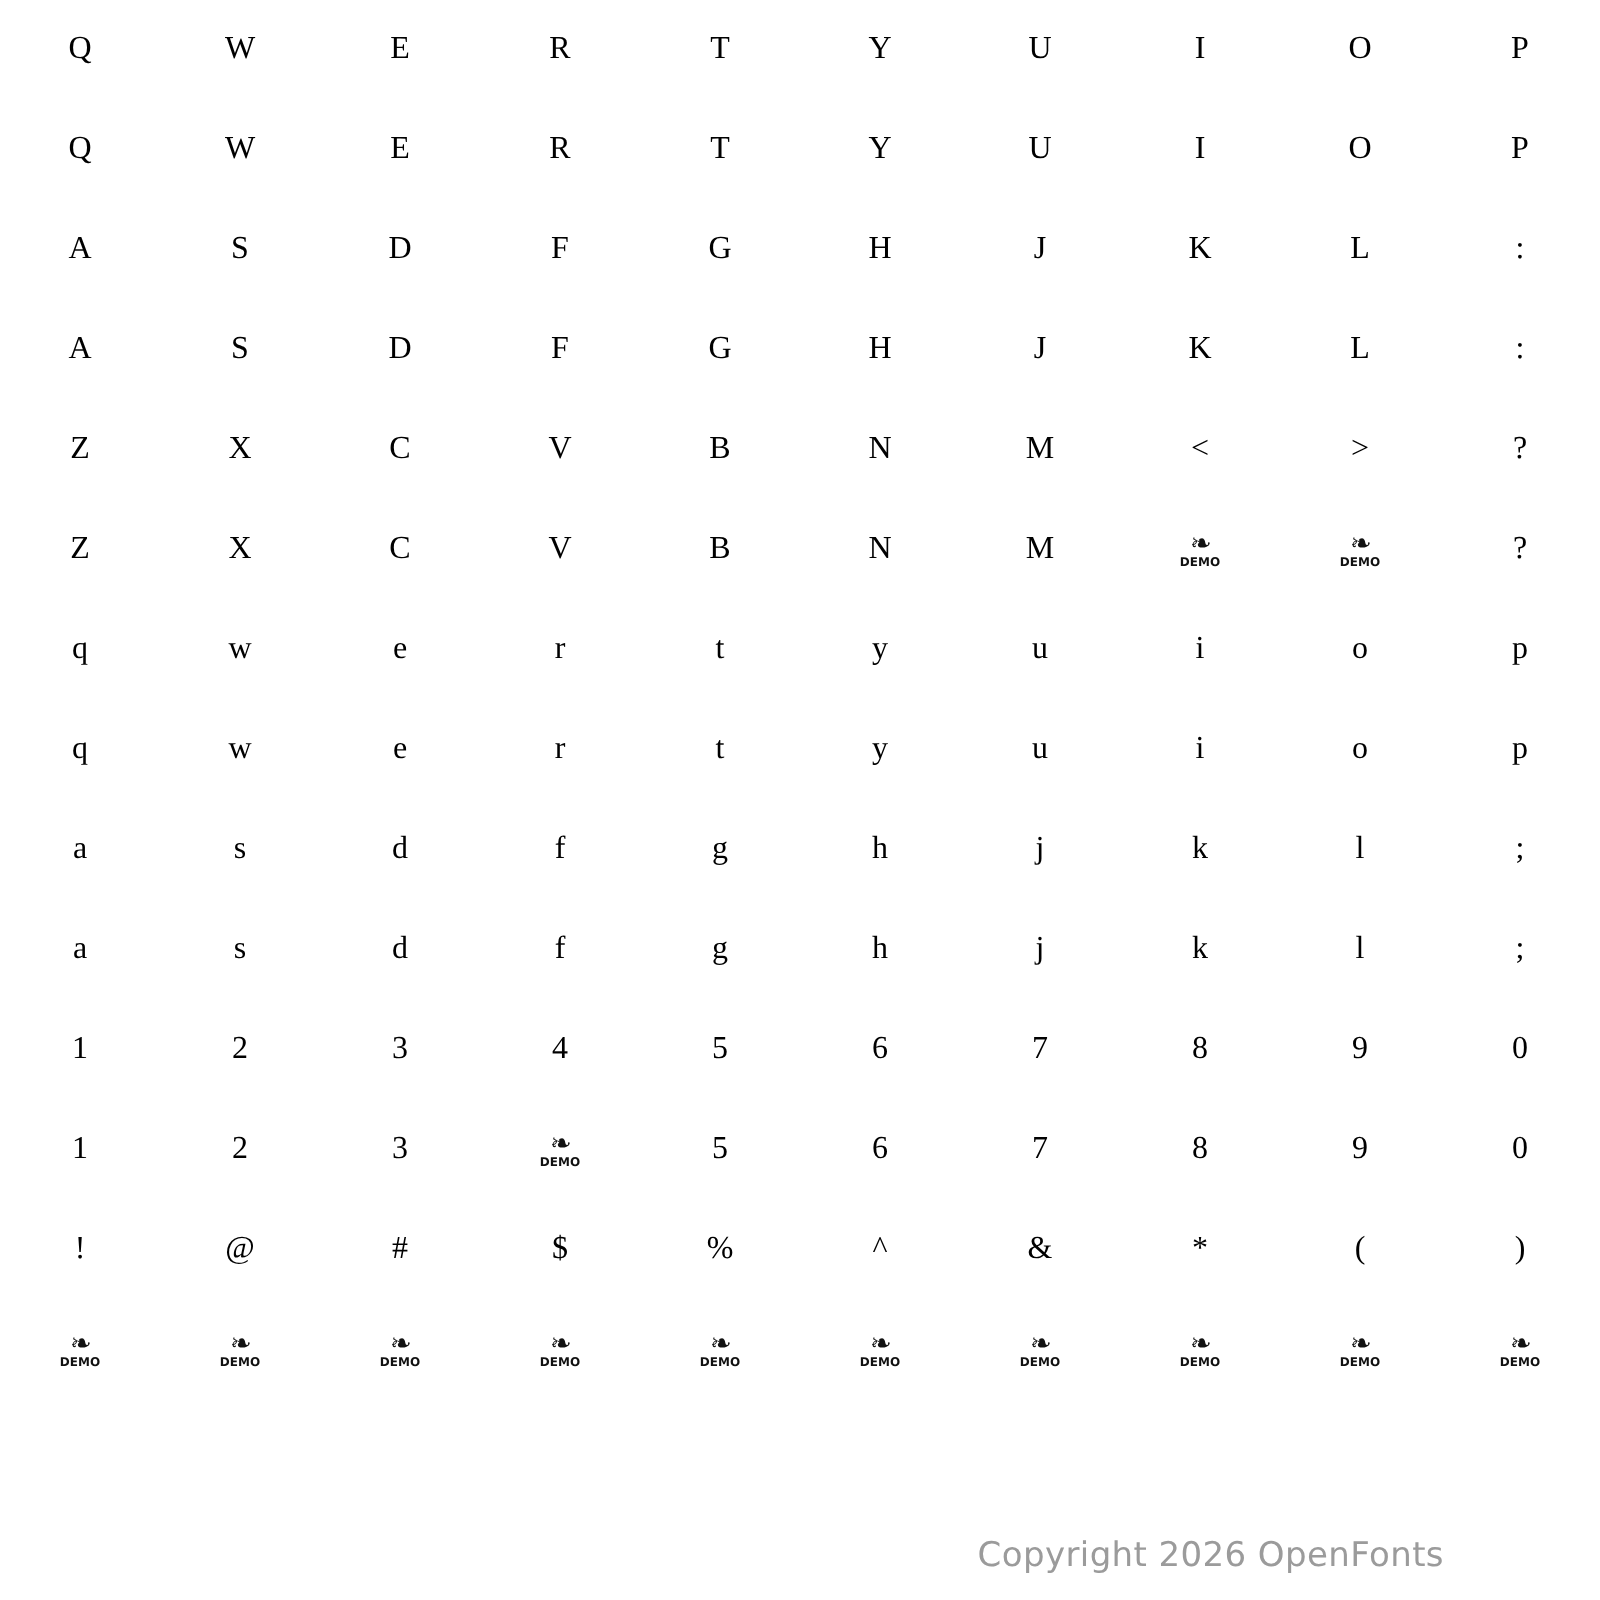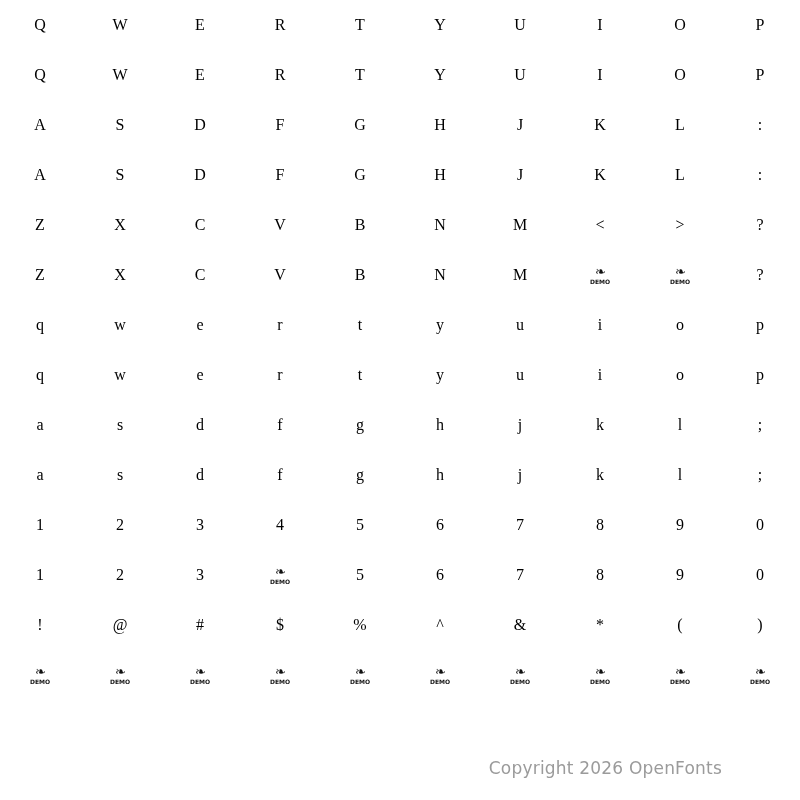--- a/index.html
+++ b/index.html
@@ -54,21 +54,21 @@
     font-size: 6px;
     font-weight: 700;
     letter-spacing: 0px;
     color: #111111;
     line-height: 1;
     margin-top: 1px;
   }
   .footer {
     position: absolute;
     right: 78px;
-    bottom: 22px;
+    bottom: 12px;
     font-family: "DejaVu Sans", sans-serif;
     font-size: 17px;
     color: #9b9b9b;
     letter-spacing: 0.2px;
     white-space: nowrap;
   }
 </style>
 </head>
 <body>
 

